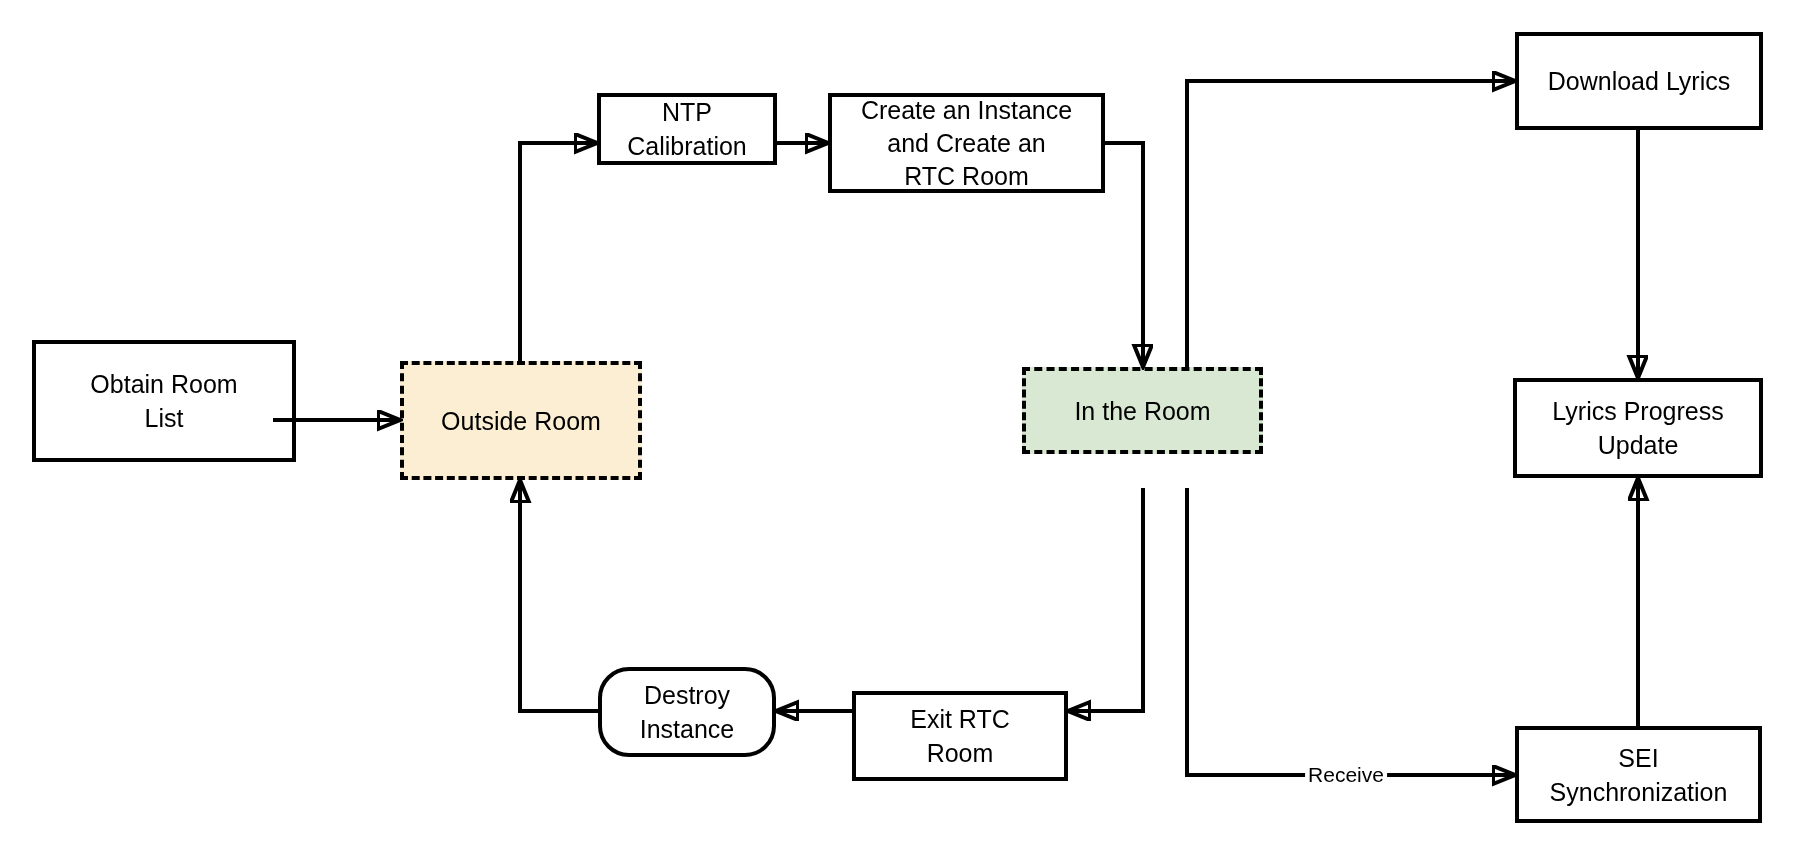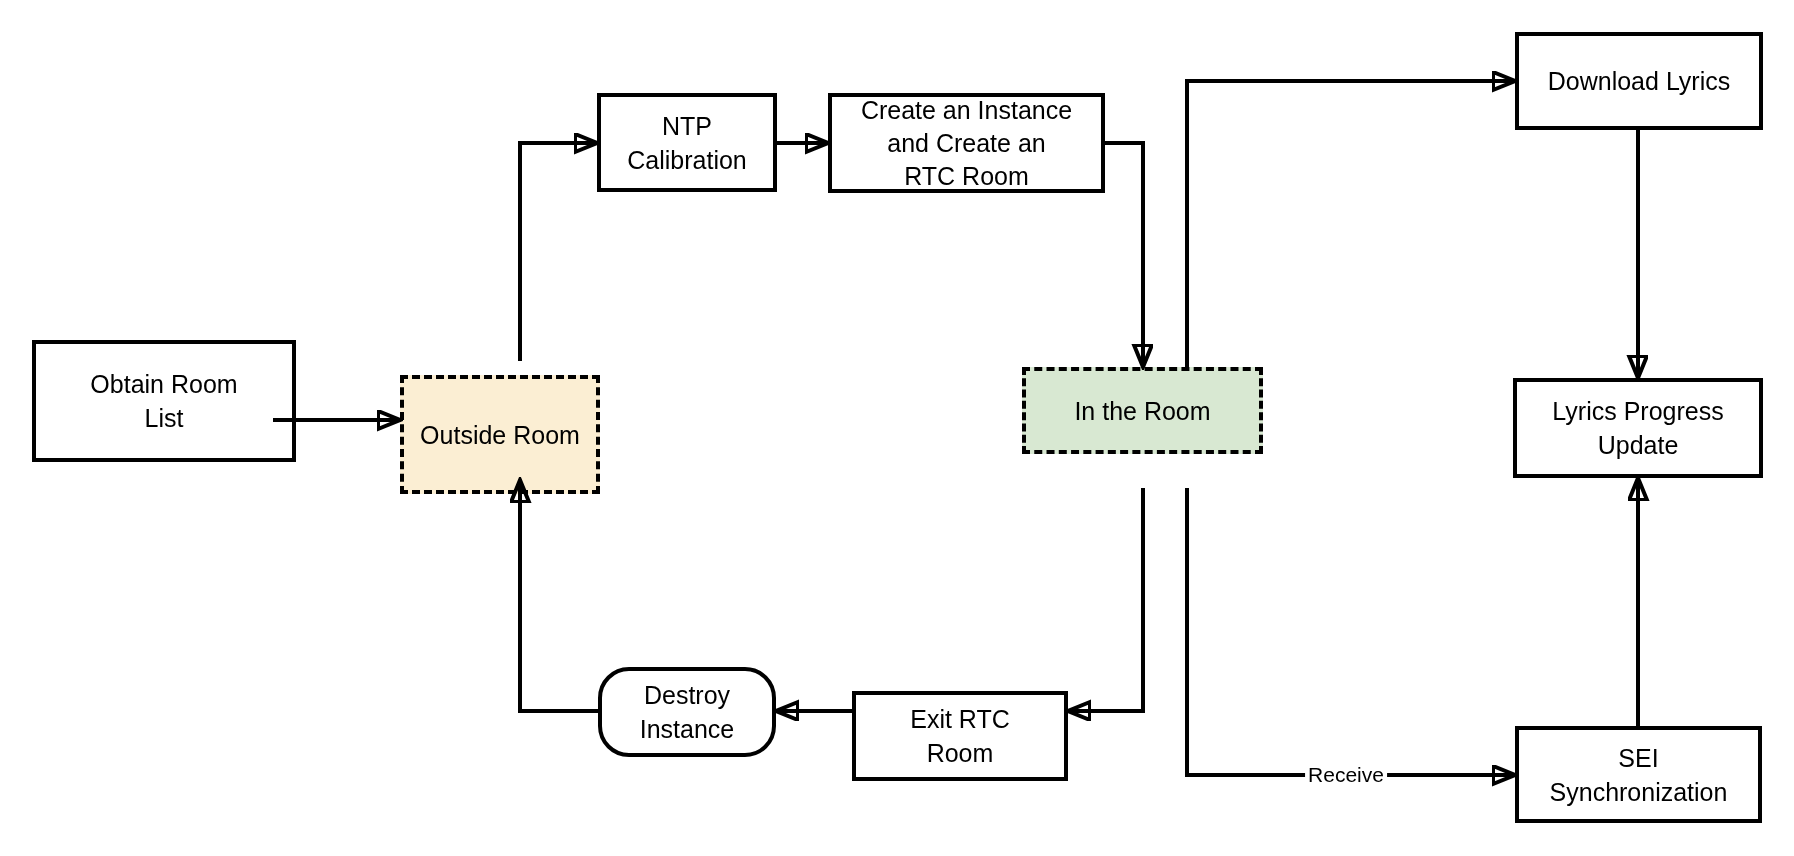--- a/index.html
+++ b/index.html
@@ -63,25 +63,25 @@
 </head>
 <body>
 
 <div class="canvas">
 
   <div class="node" style="left:32px;top:340px;width:264px;height:122px;">
     <div>Obtain Room</div>
     <div>List</div>
   </div>
 
-  <div class="node dashed fill-outside" style="left:400px;top:361px;width:200px;height:119px;margin-top:14px;">
+  <div class="node dashed fill-outside" style="left:400px;top:361px;width:242px;height:119px;">
     <div>Outside Room</div>
   </div>
 
-  <div class="node" style="left:597px;top:93px;width:180px;height:99px;">
+  <div class="node" style="left:597px;top:93px;width:180px;height:72px;">
     <div>NTP</div>
     <div>Calibration</div>
   </div>
 
   <div class="node" style="left:828px;top:93px;width:277px;height:100px;line-height:33px;">
     <div>Create an Instance</div>
     <div>and Create an</div>
     <div>RTC Room</div>
   </div>
 

